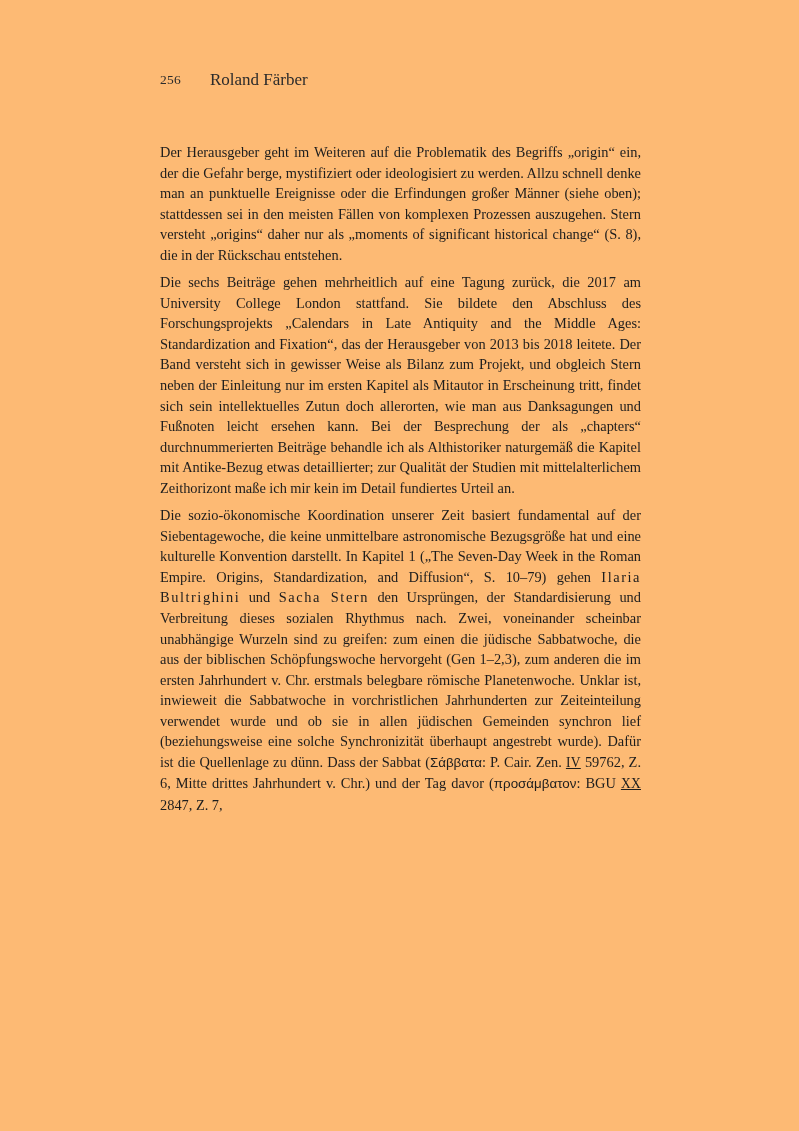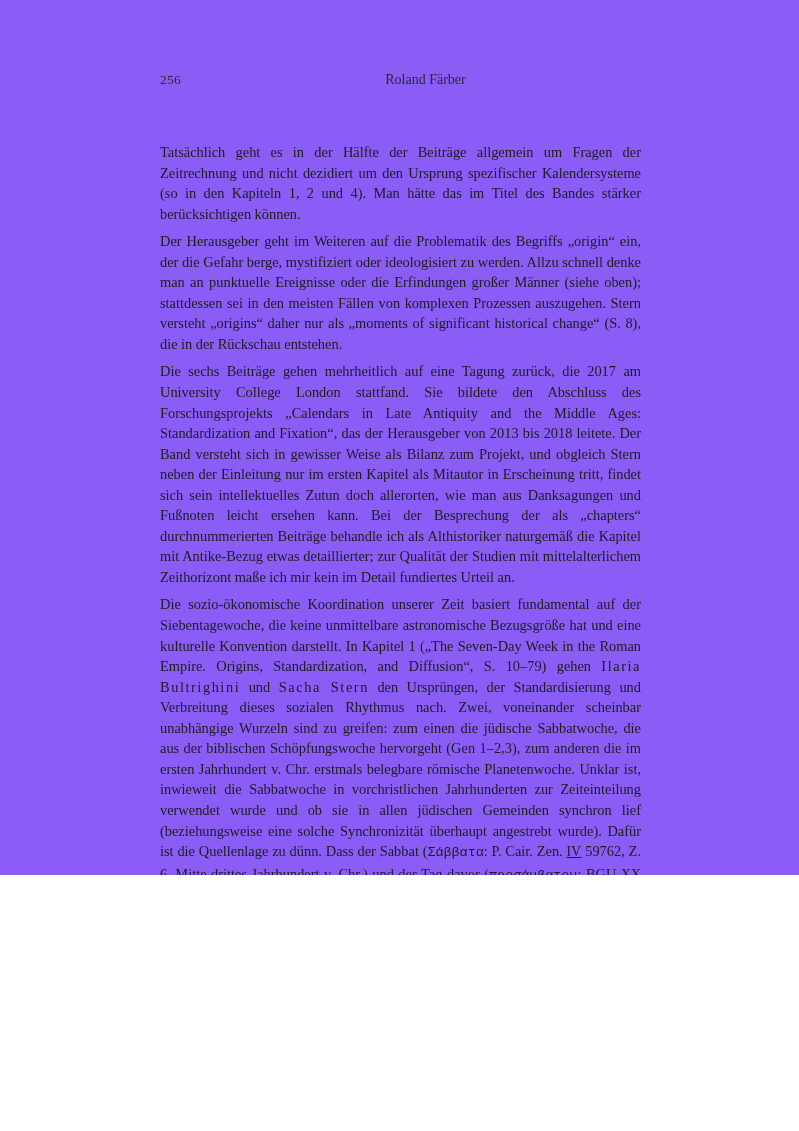--- a/index.html
+++ b/index.html
@@ -7,22 +7,22 @@
     padding: 0;
     background: #ffffff;
   }
   body {
     font-family: "Liberation Serif", "DejaVu Serif", serif;
     color: #1a1a1a;
   }
   .page {
     position: relative;
     width: 799px;
-    height: 875px;
-    background: #8b5cf6;
+    height: 1131px;
+    background: #fdba74;
     overflow: hidden;
     box-sizing: border-box;
   }
   .running-head {
     position: absolute;
     top: 71px;
     left: 160px;
     width: 481px;
     height: 18px;
     font-size: 13.5px;
@@ -33,24 +33,23 @@
     position: absolute;
     left: 0;
     top: 0;
     letter-spacing: 0.2px;
   }
   .running-head .author {
     position: absolute;
     left: 0;
     top: 0;
     width: 481px;
-    text-align: center;
     padding-left: 50px;
     box-sizing: border-box;
-    font-size: 14px;
+    font-size: 17px;
   }
   .textblock {
     position: absolute;
     top: 142px;
     left: 160px;
     width: 481px;
   }
   p.para {
     margin: 0 0 7px 0;
     font-size: 14.4px;
@@ -68,34 +67,33 @@
   .sp {
     letter-spacing: 1.55px;
   }
   .sc {
     font-variant: small-caps;
     font-size: 0.94em;
     letter-spacing: 0.3px;
     text-decoration: underline;
   }
   .gr {
-    font-family: Liberation Mono, monospace;
+    font-family: Liberation Sans, sans-serif;
     font-size: 0.93em;
   }
 </style>
 </head>
 <body>
 
 <div class="page">
 
   <div class="running-head">
     <span class="folio">256</span>
     <span class="author">Roland Färber</span>
   </div>
 
   <div class="textblock">
-    <p class="para">Tatsächlich geht es in der Hälfte der Beiträge allgemein um Fragen der Zeitrechnung und nicht dezidiert um den Ursprung spezifischer Kalendersysteme (so in den Kapiteln 1, 2 und 4). Man hätte das im Titel des Bandes stärker berücksichtigen können.</p>
     <p class="para">Der Herausgeber geht im Weiteren auf die Problematik des Begriffs „origin“ ein, der die Gefahr berge, mystifiziert oder ideologisiert zu werden. Allzu schnell denke man an punktuelle Ereignisse oder die Erfindungen großer Männer (siehe oben); stattdessen sei in den meisten Fällen von komplexen Prozessen auszugehen. Stern versteht „origins“ daher nur als „moments of significant historical change“ (S. 8), die in der Rückschau entstehen.</p>
     <p class="para">Die sechs Beiträge gehen mehrheitlich auf eine Tagung zurück, die 2017 am University College London stattfand. Sie bildete den Abschluss des Forschungsprojekts „Calendars in Late Antiquity and the Middle Ages: Standardization and Fixation“, das der Herausgeber von 2013 bis 2018 leitete. Der Band versteht sich in gewisser Weise als Bilanz zum Projekt, und obgleich Stern neben der Einleitung nur im ersten Kapitel als Mitautor in Erscheinung tritt, findet sich sein intellektuelles Zutun doch allerorten, wie man aus Danksagungen und Fußnoten leicht ersehen kann. Bei der Besprechung der als „chapters“ durchnummerierten Beiträge behandle ich als Althistoriker naturgemäß die Kapitel mit Antike-Bezug etwas detaillierter; zur Qualität der Studien mit mittelalterlichem Zeithorizont maße ich mir kein im Detail fundiertes Urteil an.</p>
     <p class="para">Die sozio-ökonomische Koordination unserer Zeit basiert fundamental auf der Siebentagewoche, die keine unmittelbare astronomische Bezugsgröße hat und eine kulturelle Konvention darstellt. In Kapitel 1 („The Seven-Day Week in the Roman Empire. Origins, Standardization, and Diffusion“, S. 10–79) gehen <span class="sp">Ilaria Bultrighini</span> und <span class="sp">Sacha Stern</span> den Ursprüngen, der Standardisierung und Verbreitung dieses sozialen Rhythmus nach. Zwei, voneinander scheinbar unabhängige Wurzeln sind zu greifen: zum einen die jüdische Sabbatwoche, die aus der biblischen Schöpfungswoche hervorgeht (Gen 1–2,3), zum anderen die im ersten Jahrhundert v. Chr. erstmals belegbare römische Planetenwoche. Unklar ist, inwieweit die Sabbatwoche in vorchristlichen Jahrhunderten zur Zeiteinteilung verwendet wurde und ob sie in allen jüdischen Gemeinden synchron lief (beziehungsweise eine solche Synchronizität überhaupt angestrebt wurde). Dafür ist die Quellenlage zu dünn. Dass der Sabbat (<span class="gr">Σάββατα</span>: P. Cair. Zen. <span class="sc">IV</span> 59762, Z. 6, Mitte drittes Jahrhundert v. Chr.) und der Tag davor (<span class="gr">προσάμβατον</span>: BGU <span class="sc">XX</span> 2847, Z. 7,</p>
   </div>
 
 </div>
 
 </body></html>

